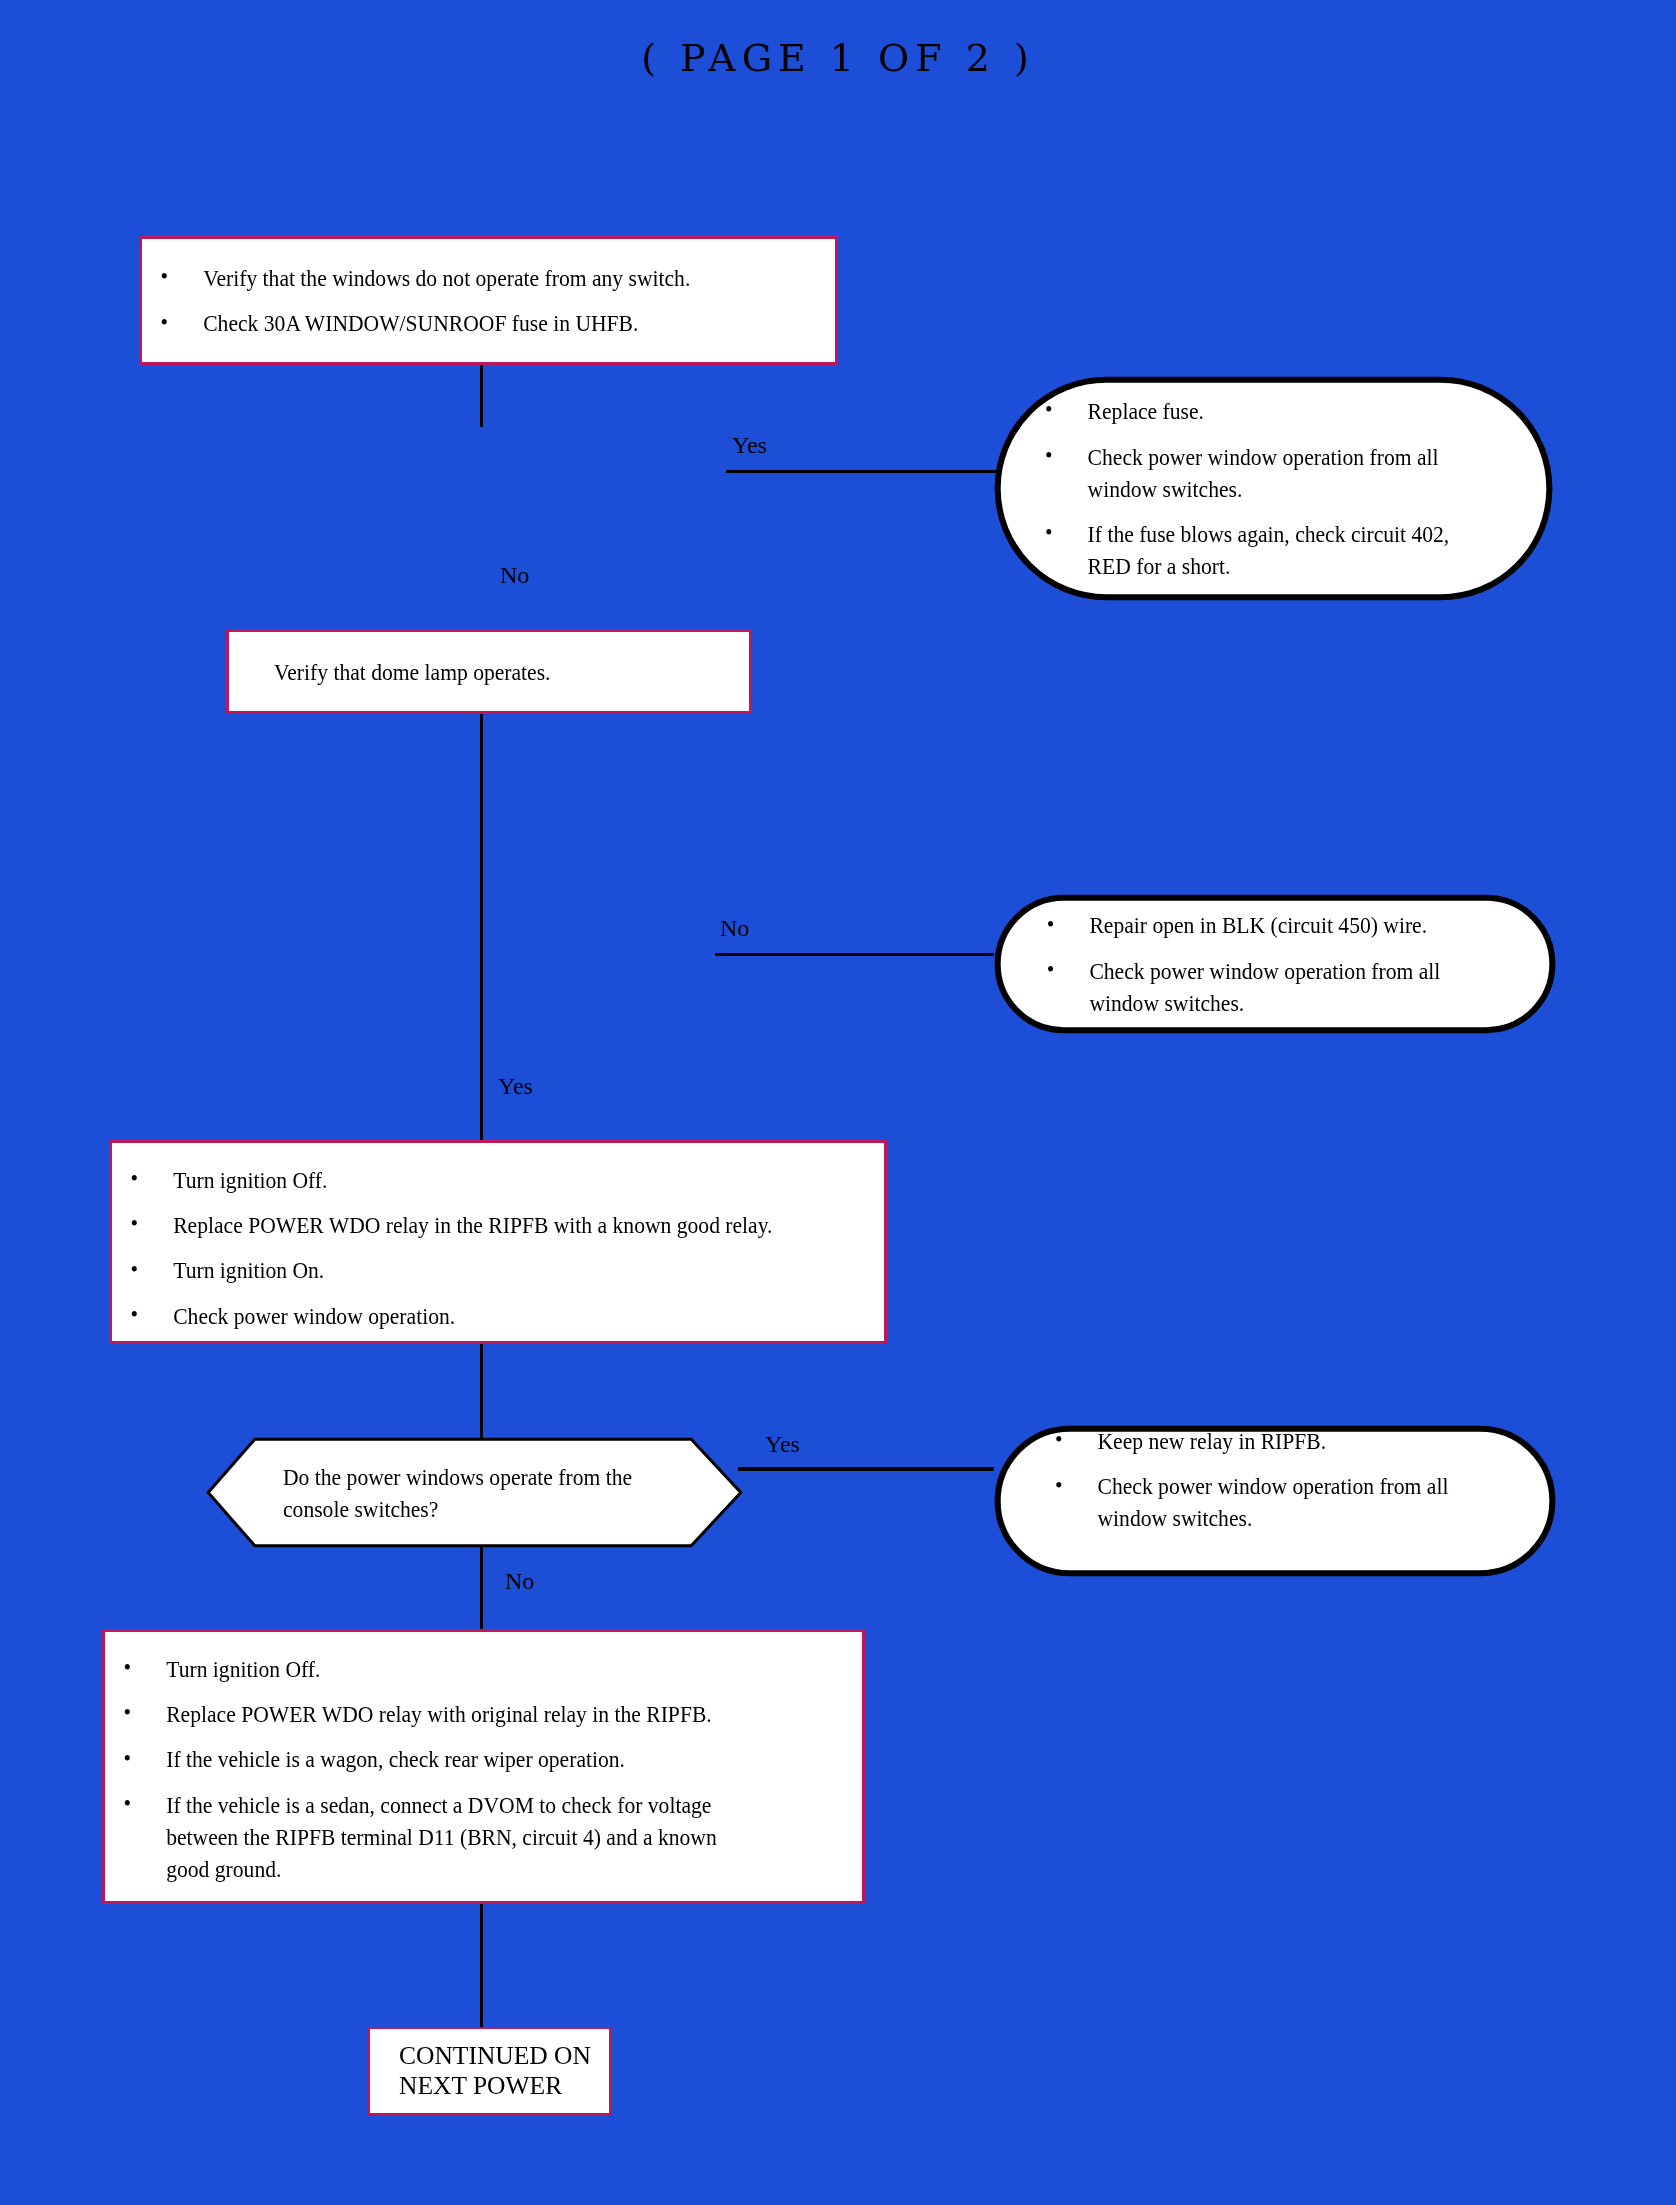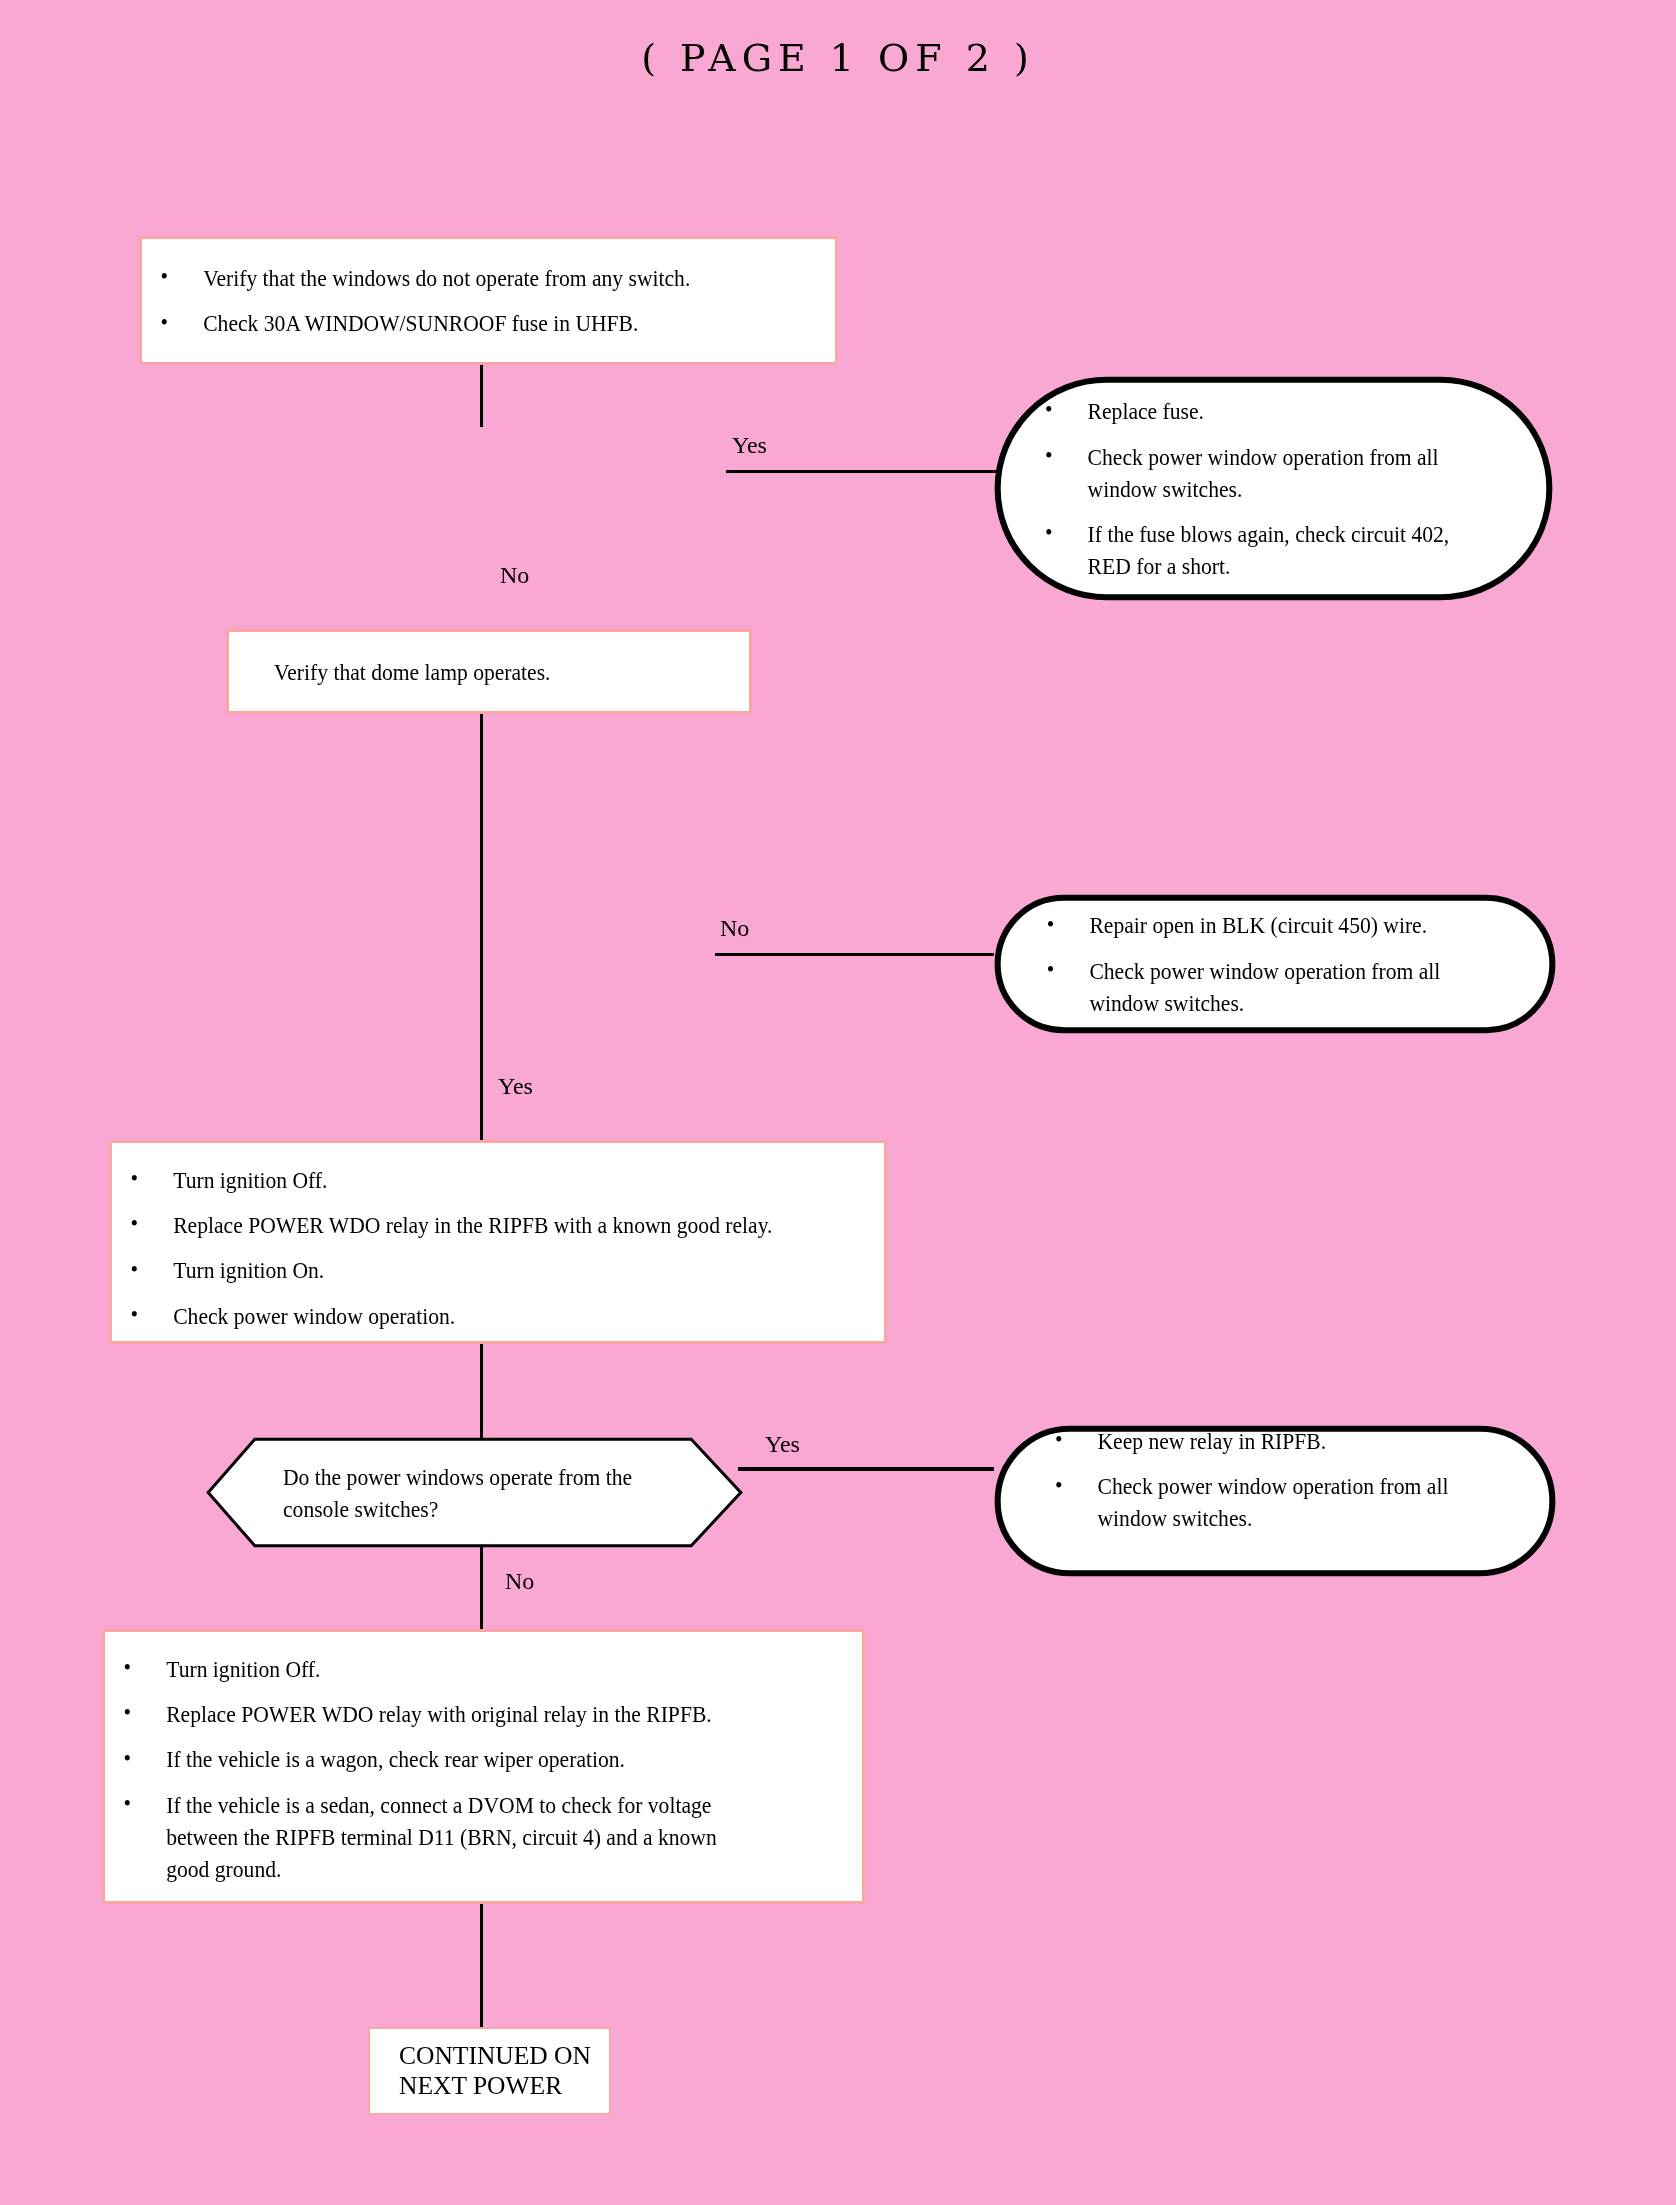--- a/index.html
+++ b/index.html
@@ -1,32 +1,32 @@
 <!DOCTYPE html>
 <html style="font-size:9.7px"><head>
 <meta charset="utf-8">
 <style>
   html,body{margin:0;padding:0;background:#ffffff;}
   body{width:1676px;height:2205px;position:relative;
        font-family:"Liberation Serif","DejaVu Serif",serif;color:#000;}
 
   
-  #sheet{position:absolute;left:0;top:0;width:1676px;height:2205px;overflow:hidden;background:#f9a8d4;}
+  #sheet{position:absolute;left:0;top:0;width:1676px;height:2205px;overflow:hidden;background:#1d4ed8;}
   #wires{position:absolute;left:0;top:0;width:1676px;height:2205px;}
 
   
   .page-title{
     position:absolute;left:0;top:36px;width:1676px;text-align:center;
     font-family:"DejaVu Serif",serif;
     font-size:38px;letter-spacing:6px;font-weight:400;white-space:pre;
   }
 
   
   .node{position:absolute;box-sizing:border-box;}
-  .rect{border:3px solid #fca5a5;background:#fff;}
+  .rect{border:3px solid #be185d;background:#fff;}
 
   .txt{
     font-family:"Liberation Serif","DejaVu Serif",serif;
     font-size:24px;line-height:32px;
     transform:scaleX(.90);transform-origin:left center;
   }
 
   
   ul.bl{list-style:none;margin:0;padding:0;}
   ul.bl > li{position:relative;padding-left:68px;margin:0 0 13.4px 0;}

